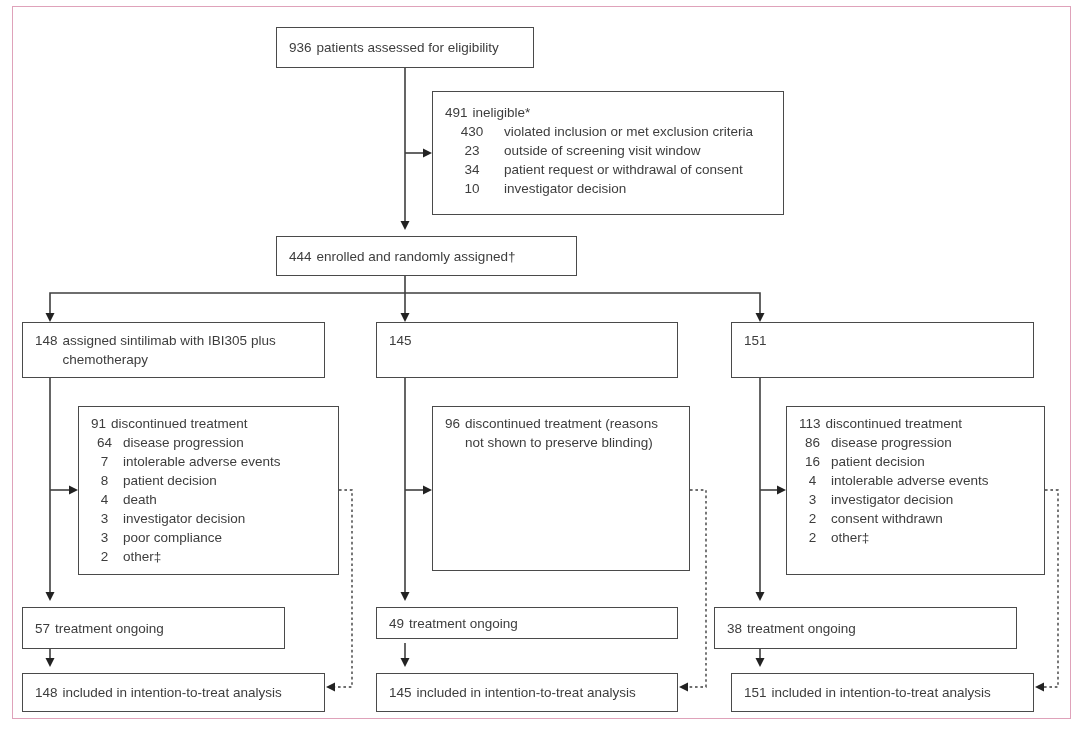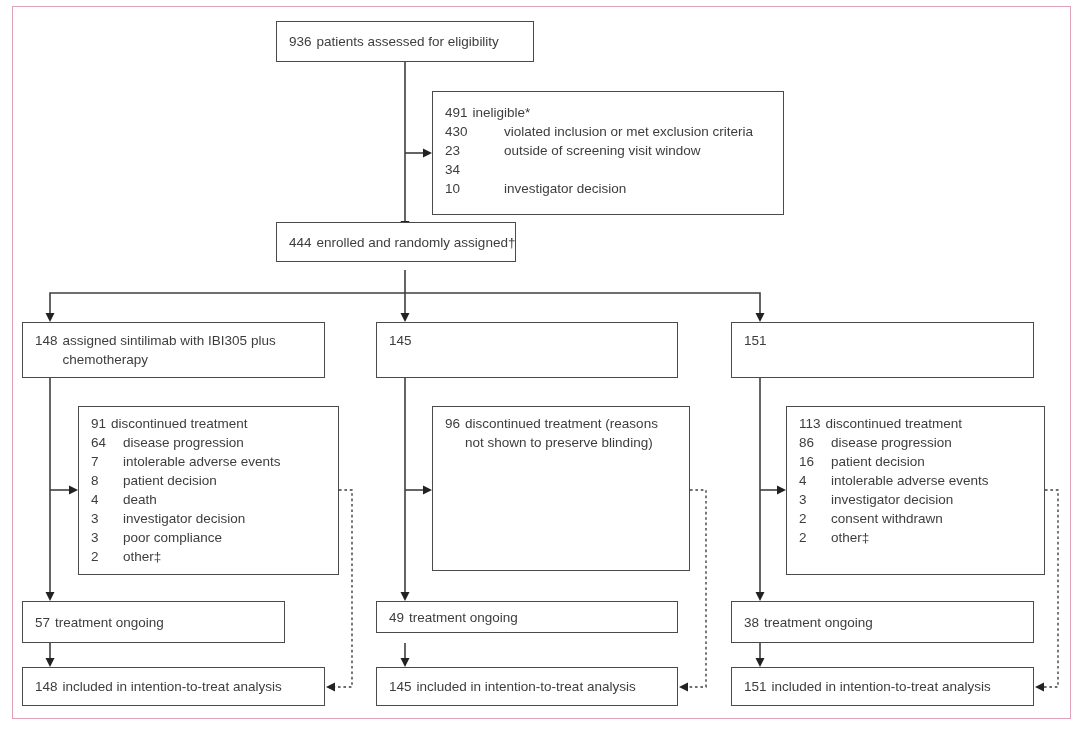--- a/index.html
+++ b/index.html
@@ -22,29 +22,29 @@
   }
   .connectors { position: absolute; left: 0; top: 0; }
   .box {
     position: absolute;
     background: #ffffff;
     border: 1.6px solid #4a4a4a;
     box-sizing: border-box;
     font-size: 13.5px;
     line-height: 19px;
   }
-  .vc { display: flex; align-items: center; }
+  .vc { display: flex; align-items: center; margin-top: 6px; }
   .vc .line { padding-left: 12px; padding-right: 8px; }
   .pad { padding: 7px 8px 0 12px; }
   .pad-ineligible { padding: 11px 8px 0 12px; }
   .pad-arm { padding: 8px 8px 0 12px; }
   .line { display: flex; align-items: flex-start; }
   .num { flex: none; margin-right: 5px; white-space: pre; }
   .txt { white-space: pre; }
-  .sub .num { text-align: left; }
+  .sub .num { text-align: center; }
   .ind-deep .sub .num { width: 54px; }
   .ind-std .sub .num { width: 27px; }
 </style>
 </head>
 <body>
 
 <div class="stage">
   <div class="frame"></div>
 
   <svg class="connectors" width="1080" height="732" viewBox="0 0 1080 732">
@@ -116,29 +116,30 @@
       <div class="line sub">
         <span class="num">430</span>
         <span class="txt">violated inclusion or met exclusion criteria</span>
       </div>
       <div class="line sub">
         <span class="num">23</span>
         <span class="txt">outside of screening visit window</span>
       </div>
       <div class="line sub">
         <span class="num">34</span>
+        <span class="txt">patient request or withdrawal of consent</span>
       </div>
       <div class="line sub">
         <span class="num">10</span>
         <span class="txt">investigator decision</span>
       </div>
     </div>
   </div>
 
-  <div class="box vc" style="left:276px;top:222px;width:240px;height:40px">
+  <div class="box vc" style="left:276px;top:230px;width:301px;height:40px">
     <div class="line">
       <span class="num">444</span>
       <span class="txt">enrolled and randomly assigned†</span>
     </div>
   </div>
 
   <div class="box" style="left:22px;top:322px;width:303px;height:56px">
     <div class="pad-arm">
       <div class="line">
         <span class="num">148</span>
@@ -265,21 +266,21 @@
         <span class="num">2</span>
         <span class="txt">consent withdrawn</span>
       </div>
       <div class="line sub">
         <span class="num">2</span>
         <span class="txt">other‡</span>
       </div>
     </div>
   </div>
 
-  <div class="box vc" style="left:731px;top:601px;width:303px;height:42px">
+  <div class="box vc" style="left:714px;top:601px;width:303px;height:42px">
     <div class="line">
       <span class="num">38</span>
       <span class="txt">treatment ongoing</span>
     </div>
   </div>
 
   <div class="box vc" style="left:731px;top:667px;width:303px;height:39px">
     <div class="line">
       <span class="num">151</span>
       <span class="txt">included in intention-to-treat analysis</span>

